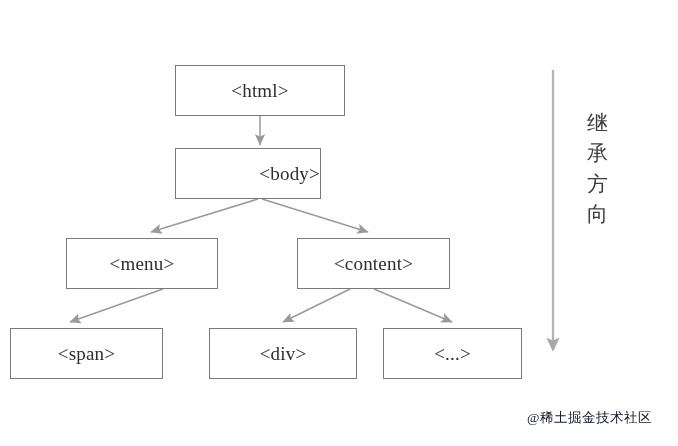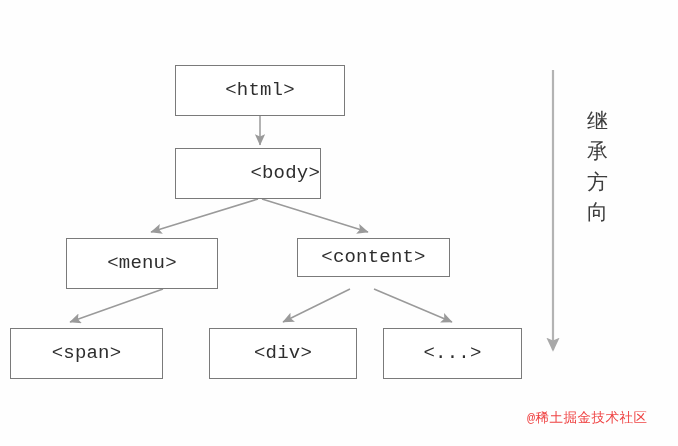--- a/index.html
+++ b/index.html
@@ -6,21 +6,21 @@
     margin: 0;
     padding: 0;
     background: #ffffff;
   }
   #canvas {
     position: relative;
     width: 678px;
     height: 446px;
     background: #fefefe;
     overflow: hidden;
-    font-family: Liberation Mono, monospace;
+    font-family: Liberation Serif, serif;
   }
   #edges {
     position: absolute;
     left: 0;
     top: 0;
     width: 678px;
     height: 446px;
     pointer-events: none;
   }
   .node {
@@ -36,21 +36,21 @@
     letter-spacing: 0.2px;
     white-space: nowrap;
   }
   .node-label {
     display: block;
     line-height: 1;
   }
   #node-html   { left: 175px; top: 65px;  width: 170px; height: 51px; }
   #node-body   { left: 175px; top: 148px; width: 146px; height: 51px; justify-content: flex-end; }
   #node-menu   { left: 66px;  top: 238px; width: 152px; height: 51px; text-align: right; }
-  #node-content{ left: 297px; top: 238px; width: 153px; height: 39px; }
+  #node-content{ left: 297px; top: 238px; width: 153px; height: 51px; }
   #node-span   { left: 10px;  top: 328px; width: 153px; height: 51px; }
   #node-div    { left: 209px; top: 328px; width: 148px; height: 51px; }
   #node-etc    { left: 383px; top: 328px; width: 139px; height: 51px; }
 
   #inherit-direction {
     position: absolute;
     left: 578px;
     top: 108px;
     width: 40px;
     color: #3d3d3d;
@@ -59,21 +59,21 @@
     text-align: center;
     letter-spacing: 1px;
   }
   #inherit-direction span {
     display: block;
   }
   #watermark {
     position: absolute;
     left: 527px;
     top: 409px;
-    color: #ef4444;
+    color: #0f172a;
     font-size: 13.5px;
     letter-spacing: 0.5px;
     white-space: nowrap;
   }
 </style>
 </head>
 <body>
 
 <div id="canvas">
 

